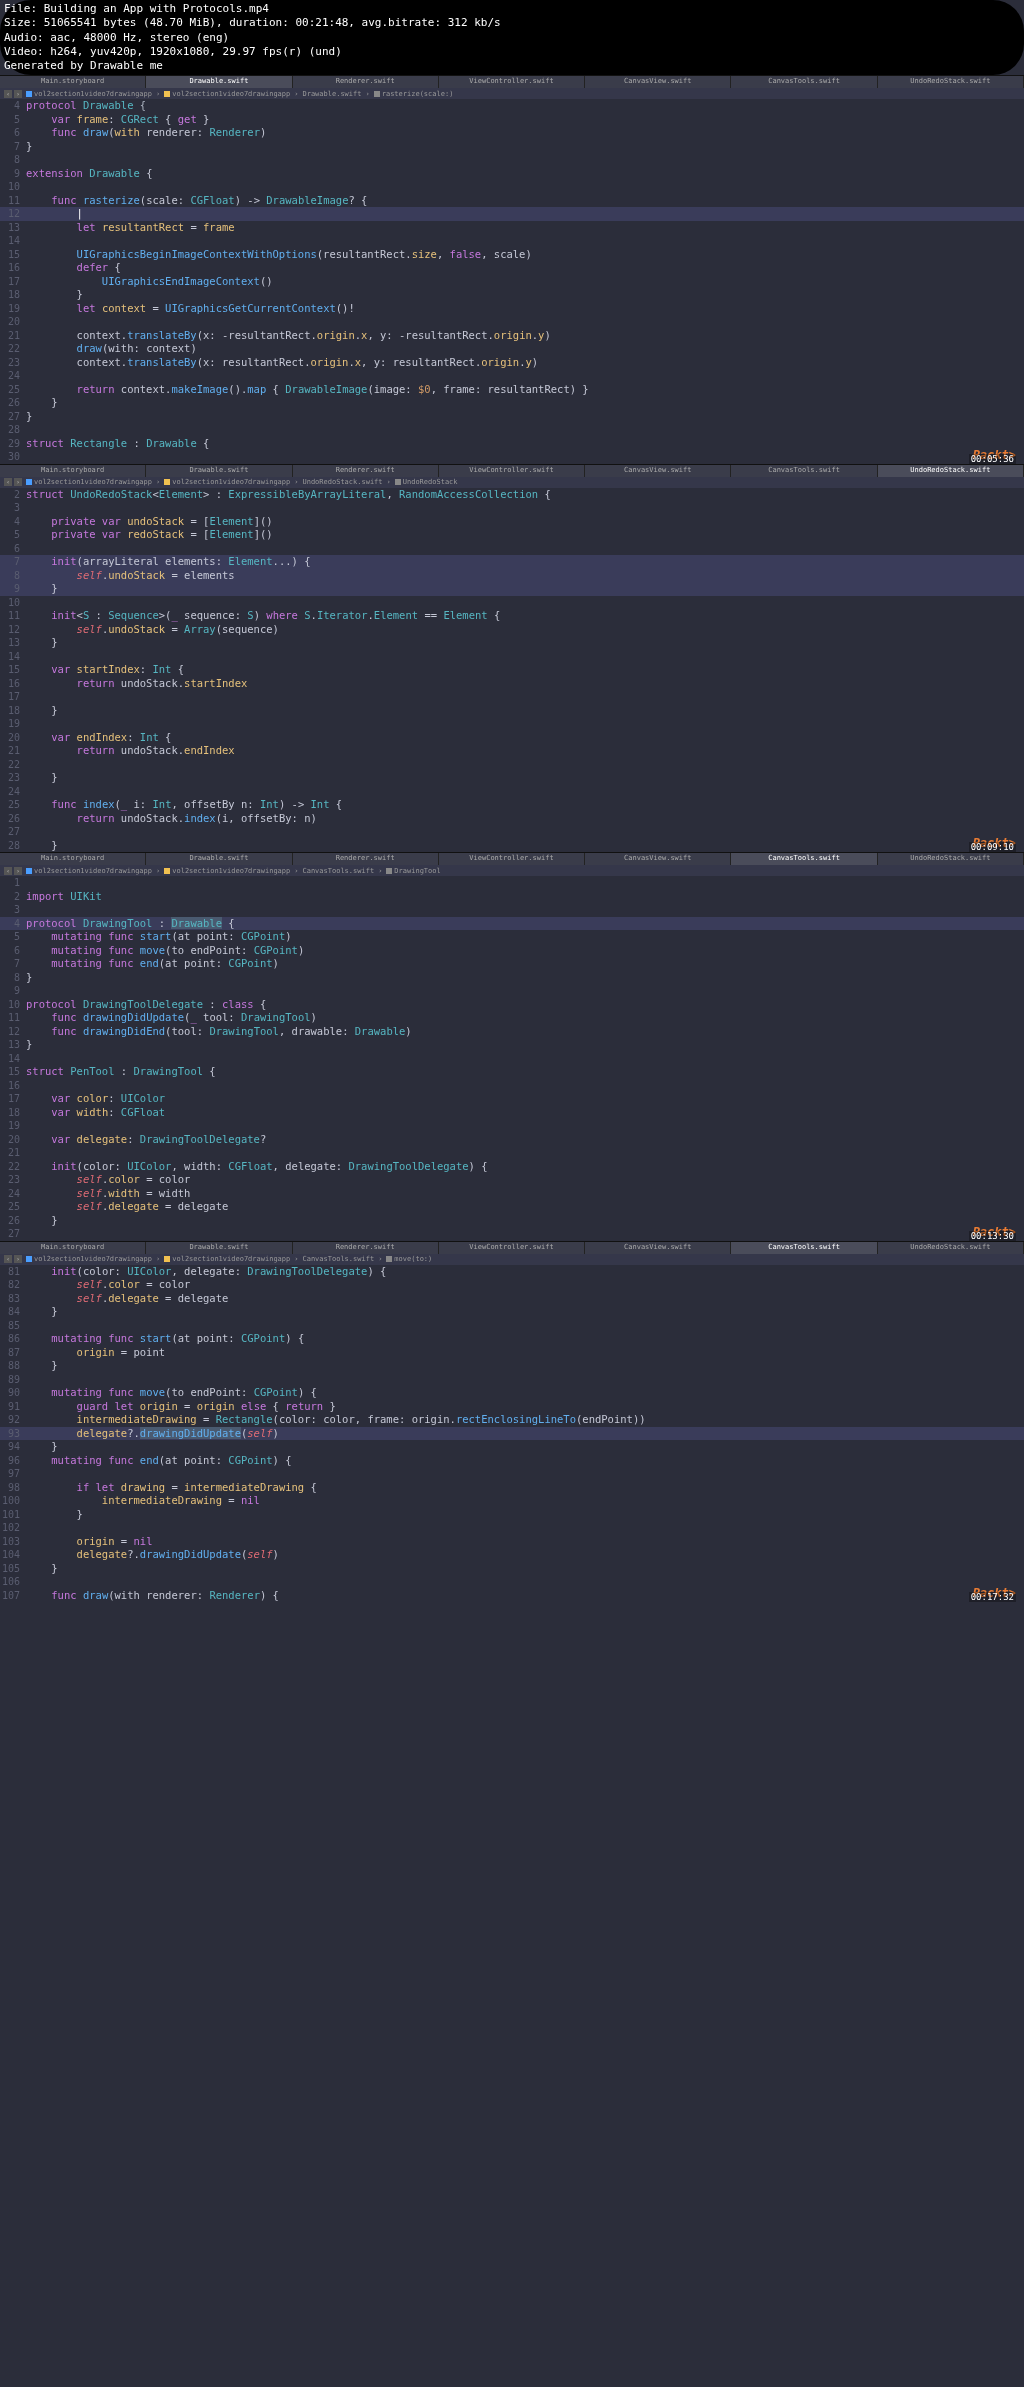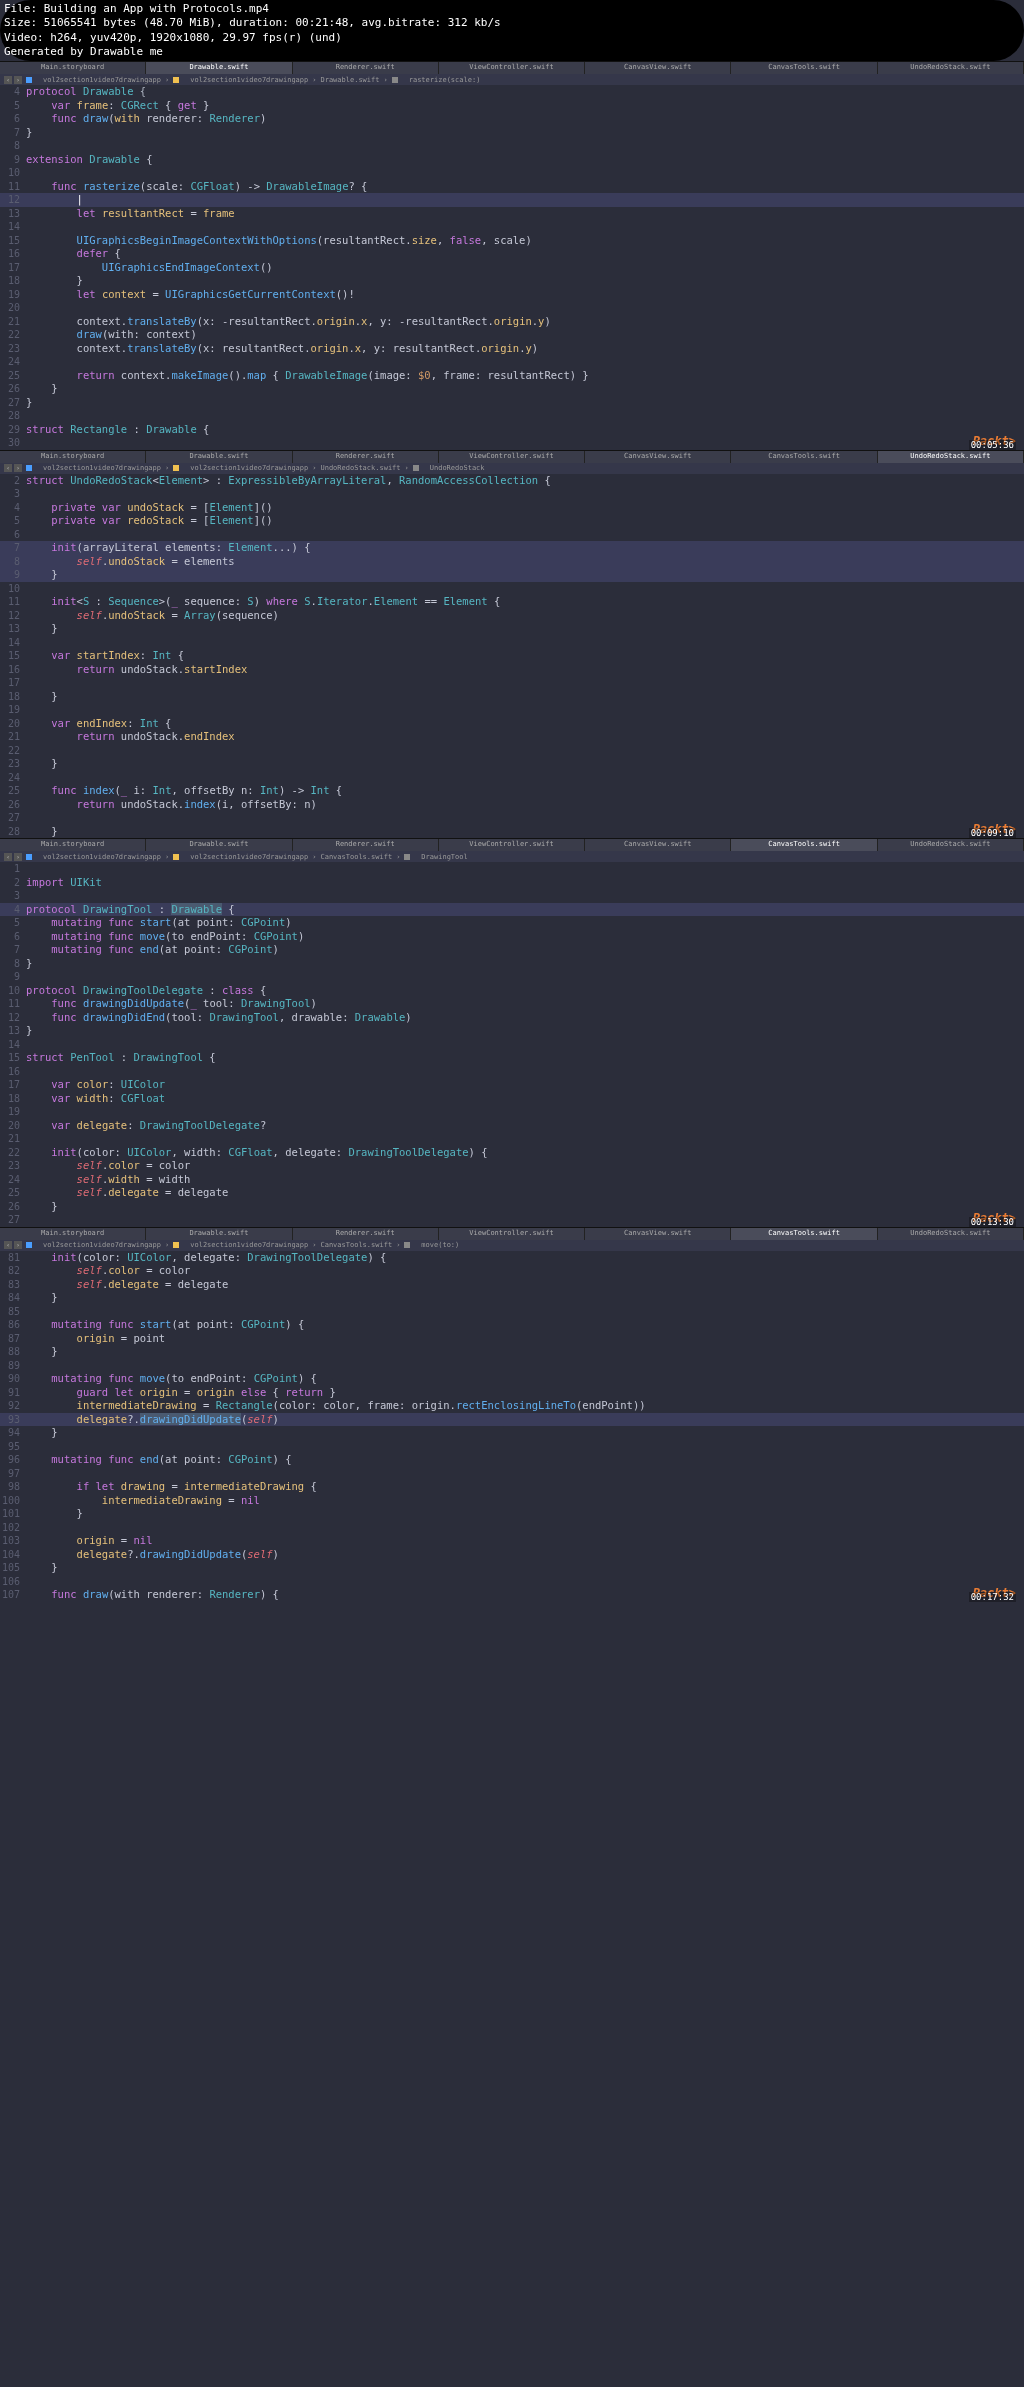--- a/index.html
+++ b/index.html
@@ -40,21 +40,21 @@
 .breadcrumb {
   display: flex;
   align-items: center;
   background: #35374a;
   height: 11px;
   font-size: 7px;
   padding: 0 4px;
   color: #999;
   gap: 4px;
 }
-.bc-item { display: flex; align-items: center; gap: 11px; }
+.bc-item { display: flex; align-items: center; gap: 2px; }
 .bc-icon { width: 6px; height: 6px; display: inline-block; }
 .bc-blue { background: #4a9eff; }
 .bc-yellow { background: #f0c050; }
 .bc-gray { background: #888; }
 .editor {
   position: relative;
   background: #2b2d3a;
 }
 .line {
   display: flex;
@@ -113,20 +113,21 @@
   color: #ccc;
   text-align: center;
 }
 </style>
 </head>
 <body>
 
 <div class="header">
   <div class="header-line">File: Building an App with Protocols.mp4</div>
   <div class="header-line">Size: 51065541 bytes (48.70 MiB), duration: 00:21:48, avg.bitrate: 312 kb/s</div>
+  <div class="header-line">Audio: aac, 48000 Hz, stereo (eng)</div>
   <div class="header-line">Video: h264, yuv420p, 1920x1080, 29.97 fps(r) (und)</div>
   <div class="header-line">Generated by Drawable me</div>
 </div>
 
 <div class="pane">
 <div class="tabbar">
   <div class="tab">Main.storyboard</div>
   <div class="tab active">Drawable.swift</div>
   <div class="tab">Renderer.swift</div>
   <div class="tab">ViewController.swift</div>
@@ -653,24 +654,20 @@
       </div>
 <div class="line hl">
         <div class="gutter">93</div>
         <div class="code">        <span class="prop">delegate</span>?.<span class="fn" style="background:#4a5a70">drawingDidUpdate</span>(<span class="self">self</span>)</div>
       </div>
 <div class="line">
         <div class="gutter">94</div>
         <div class="code">    }</div>
       </div>
 <div class="line">
-        <div class="gutter">95</div>
-        <div class="code"></div>
-      </div>
-<div class="line">
         <div class="gutter">96</div>
         <div class="code">    <span class="kw">mutating func</span> <span class="fn">end</span>(at point: <span class="type">CGPoint</span>) {</div>
       </div>
 <div class="line">
         <div class="gutter">97</div>
         <div class="code"></div>
       </div>
 <div class="line">
         <div class="gutter">98</div>
         <div class="code">        <span class="kw">if let</span> <span class="prop">drawing</span> = <span class="prop">intermediateDrawing</span> {</div>

